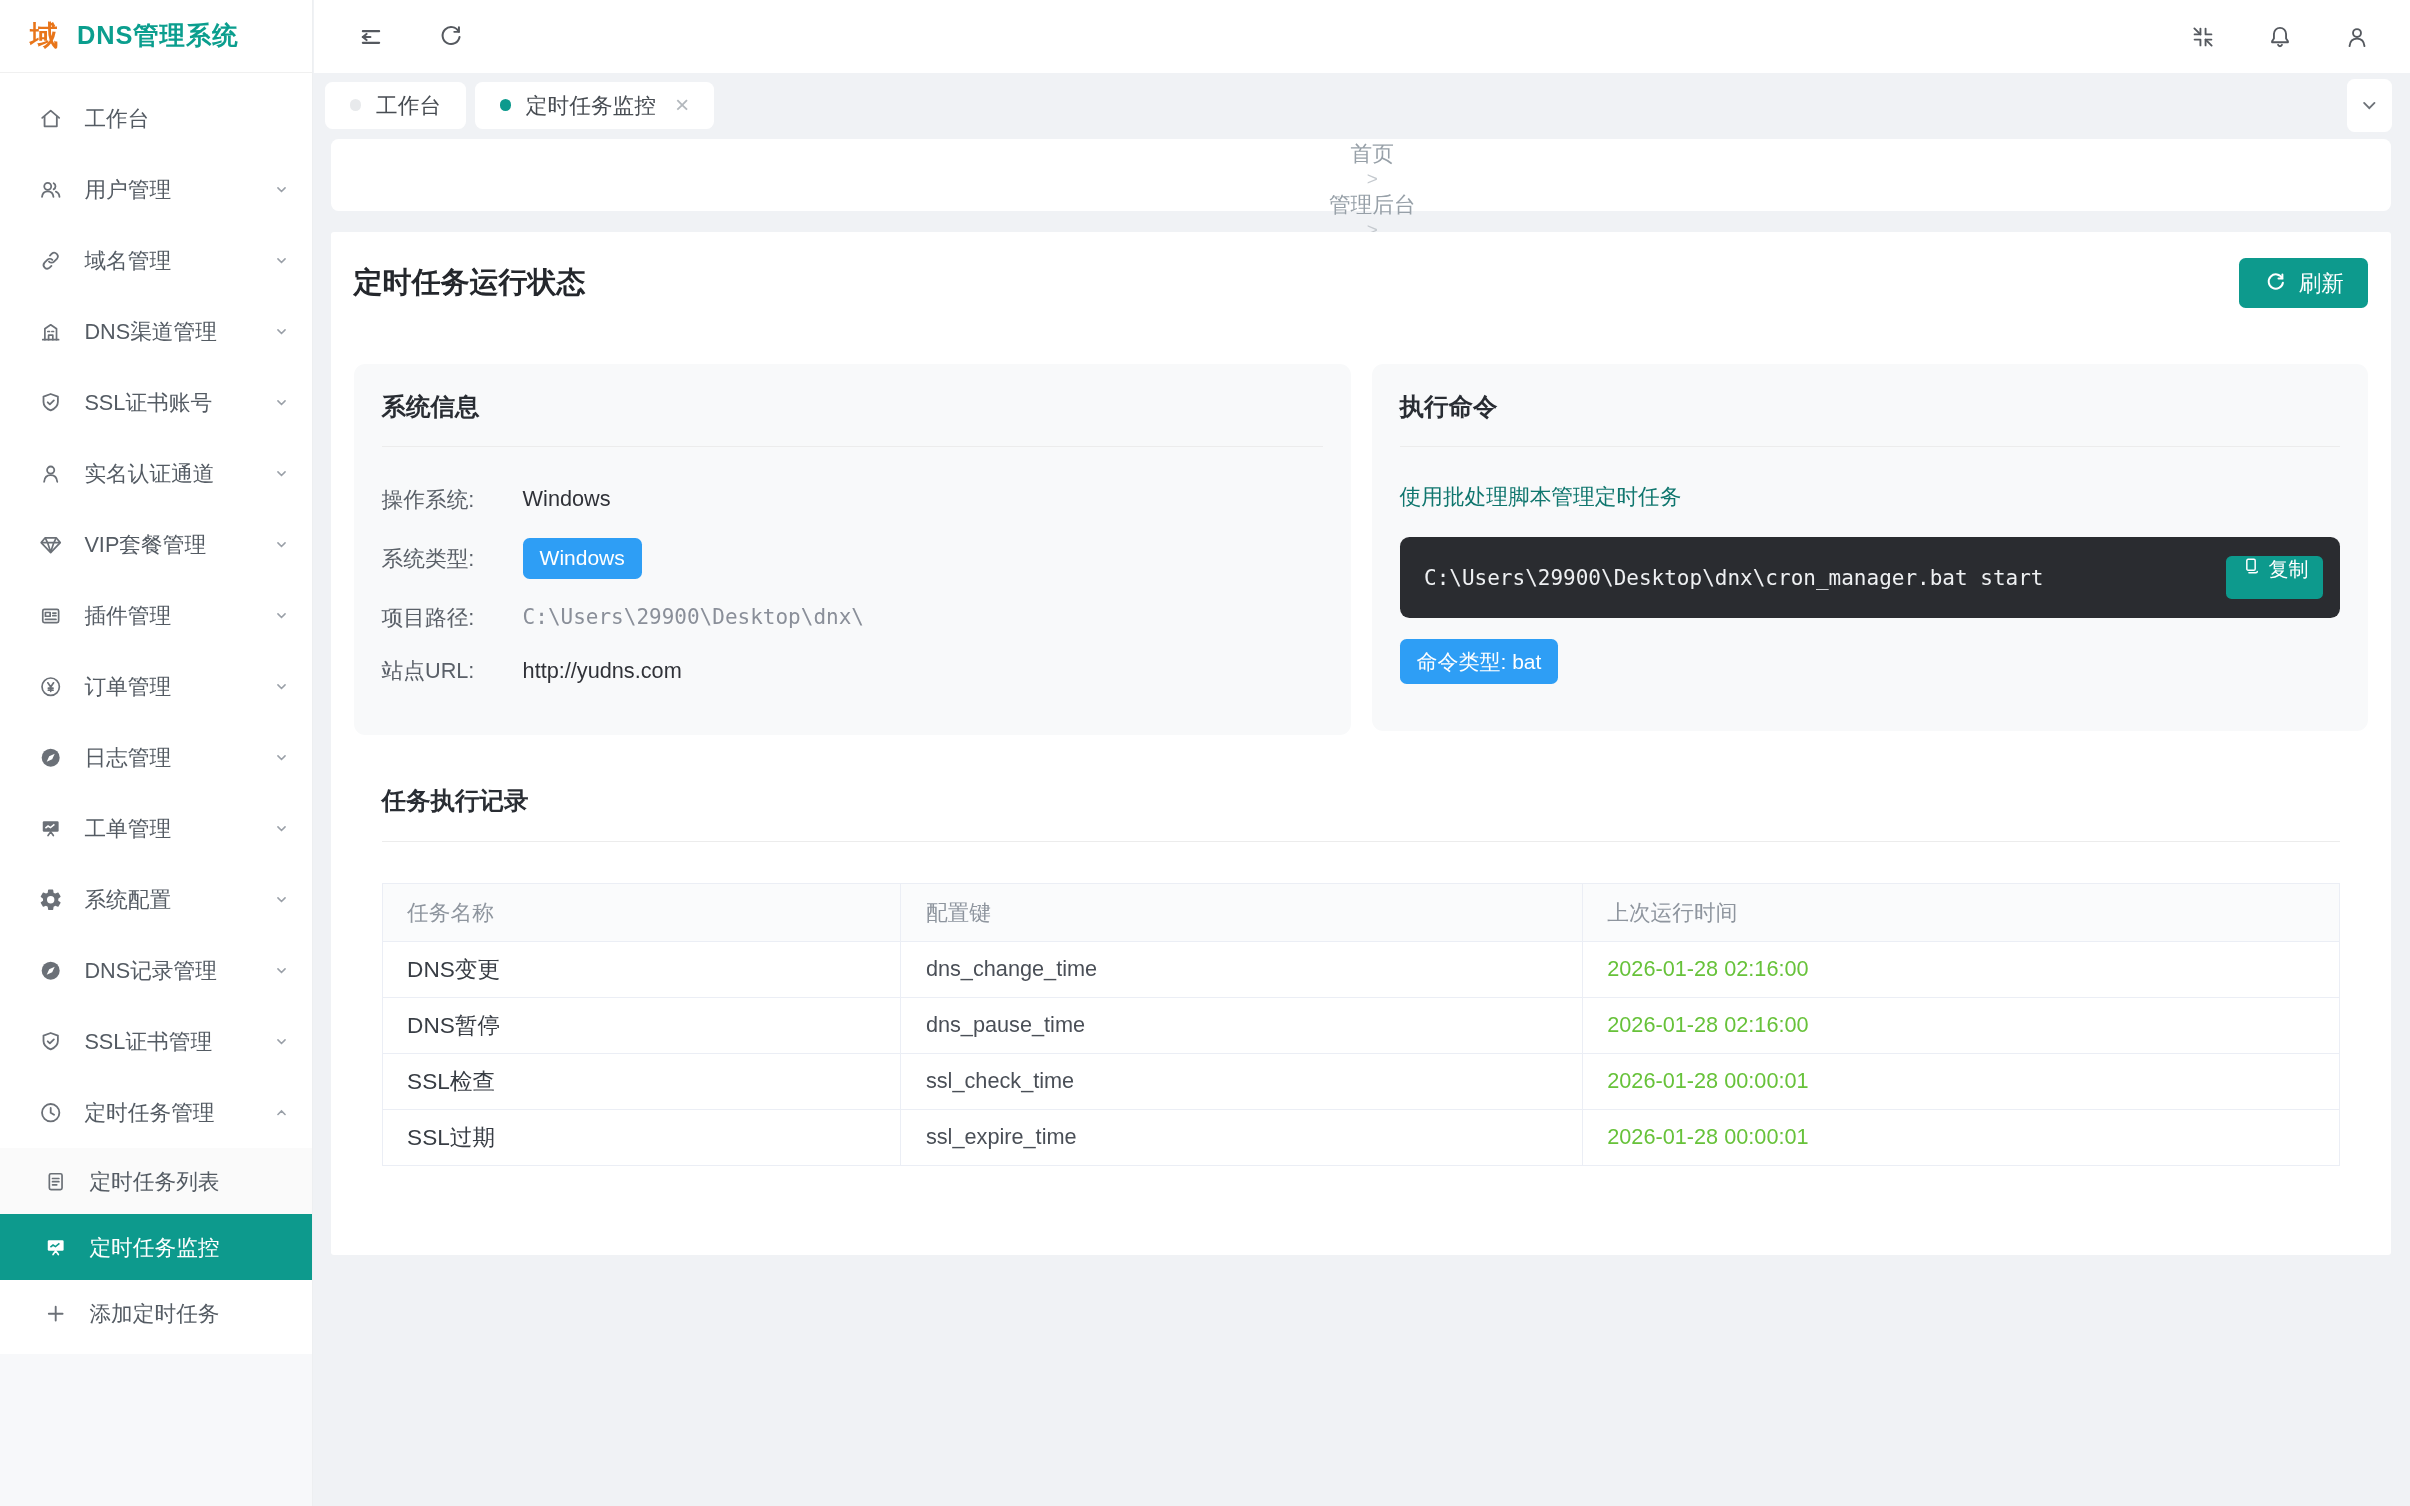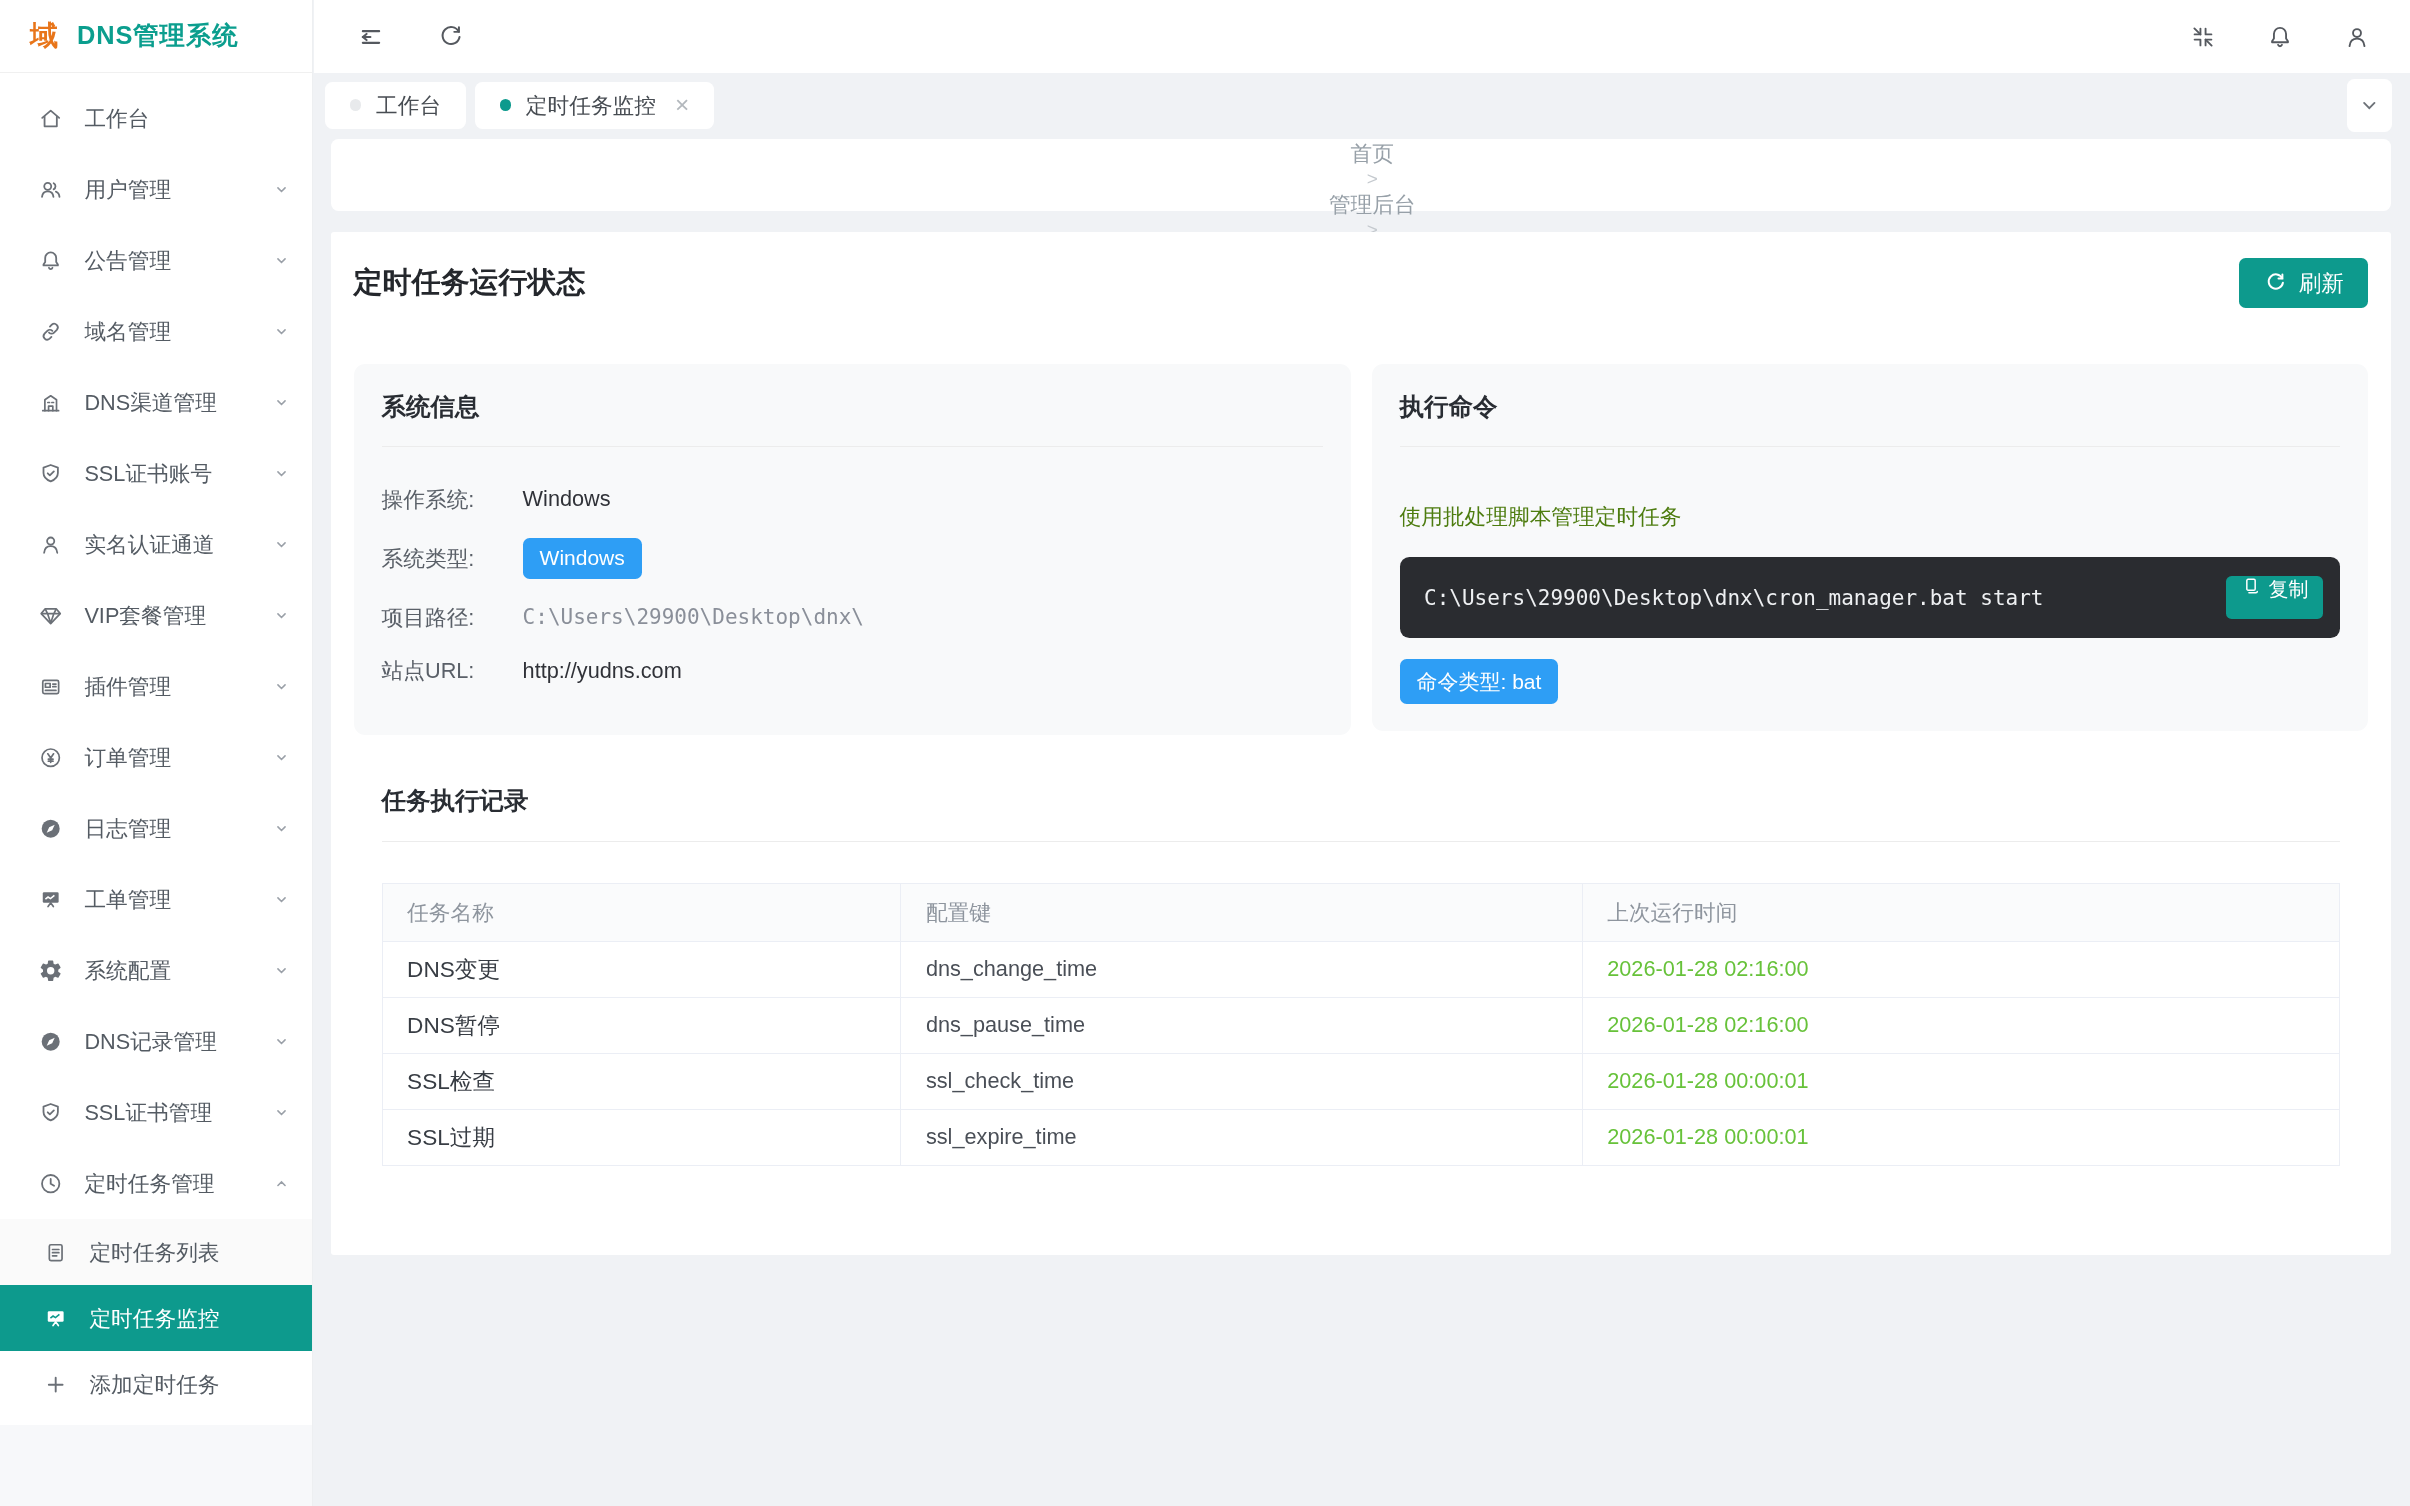--- a/index.html
+++ b/index.html
@@ -98,21 +98,21 @@
   .info-rows { margin-top:38px; }
   .info-row { display:flex; align-items:center; margin-bottom:23.5px; min-height:30px; }
   .info-label { width:141px; flex:none; font-size:21.7px; color:#5a6068; }
   .info-value { font-size:21.7px; color:#303238; }
   .info-value.mono { font-family:"DejaVu Sans Mono","Liberation Mono",monospace; color:#8a8f99; font-size:21px; }
   .badge-blue {
     display:inline-block; background:#2e9ef5; color:#fff; font-size:21px;
     padding:8.5px 17px; border-radius:6.6px;
   }
 
-  .cmd-desc { margin-top:56px; font-size:21.7px; color:#4d7c0f; }
+  .cmd-desc { margin-top:36px; font-size:21.7px; color:#0f766e; }
   .code-block {
     margin-top:26px; background:#2a2c30; border-radius:9.4px; height:81px;
     display:flex; align-items:center; justify-content:space-between; padding:0 17px 0 24.5px;
   }
   .code-text { font-family:"DejaVu Sans Mono","Liberation Mono",monospace; font-size:21px; color:#eef0f2; }
   .btn-copy {
     background:#0d9a8d; color:#fff; border:none; border-radius:5.6px; height:43px;
     padding:0 15px; font-size:20px; display:flex; align-items:flex-start; gap:7.5px; cursor:pointer;
     font-family:inherit;
   }
@@ -166,34 +166,20 @@
           </svg>
         </span>
       <span class="lbl">用户管理</span>
       <span class="chev">
           <svg viewBox="0 0 24 24" fill="none" stroke="currentColor" stroke-width="2" stroke-linecap="round">
             <path d="M7.5 10l4.5 4.5L16.5 10"></path>
           </svg>
         </span>
     </div>
 
-    <div class="menu-item">
-      <span class="mi">
-          <svg viewBox="0 0 24 24" fill="none" stroke="currentColor" stroke-width="1.7" stroke-linecap="round" stroke-linejoin="round">
-            <path d="M12 4.2c-2.9 0-5.2 2.3-5.2 5.2v3.8l-1.6 2.4v.9h13.6v-.9l-1.6-2.4V9.4c0-2.9-2.3-5.2-5.2-5.2z"></path>
-            <path d="M10.3 18.7a1.8 1.8 0 0 0 3.4 0"></path>
-          </svg>
-        </span>
-      <span class="lbl">公告管理</span>
-      <span class="chev">
-          <svg viewBox="0 0 24 24" fill="none" stroke="currentColor" stroke-width="2" stroke-linecap="round">
-            <path d="M7.5 10l4.5 4.5L16.5 10"></path>
-          </svg>
-        </span>
-    </div>
 
     <div class="menu-item">
       <span class="mi">
           <svg viewBox="0 0 24 24" fill="none" stroke="currentColor" stroke-width="1.7" stroke-linecap="round">
             <path d="M11.3 7.1l1.7-1.7a3.4 3.4 0 0 1 4.8 4.8l-2.6 2.6a3.4 3.4 0 0 1-4.8 0"></path>
             <path d="M12.7 16.9l-1.7 1.7a3.4 3.4 0 0 1-4.8-4.8l2.6-2.6a3.4 3.4 0 0 1 4.8 0"></path>
           </svg>
         </span>
       <span class="lbl">域名管理</span>
       <span class="chev">

